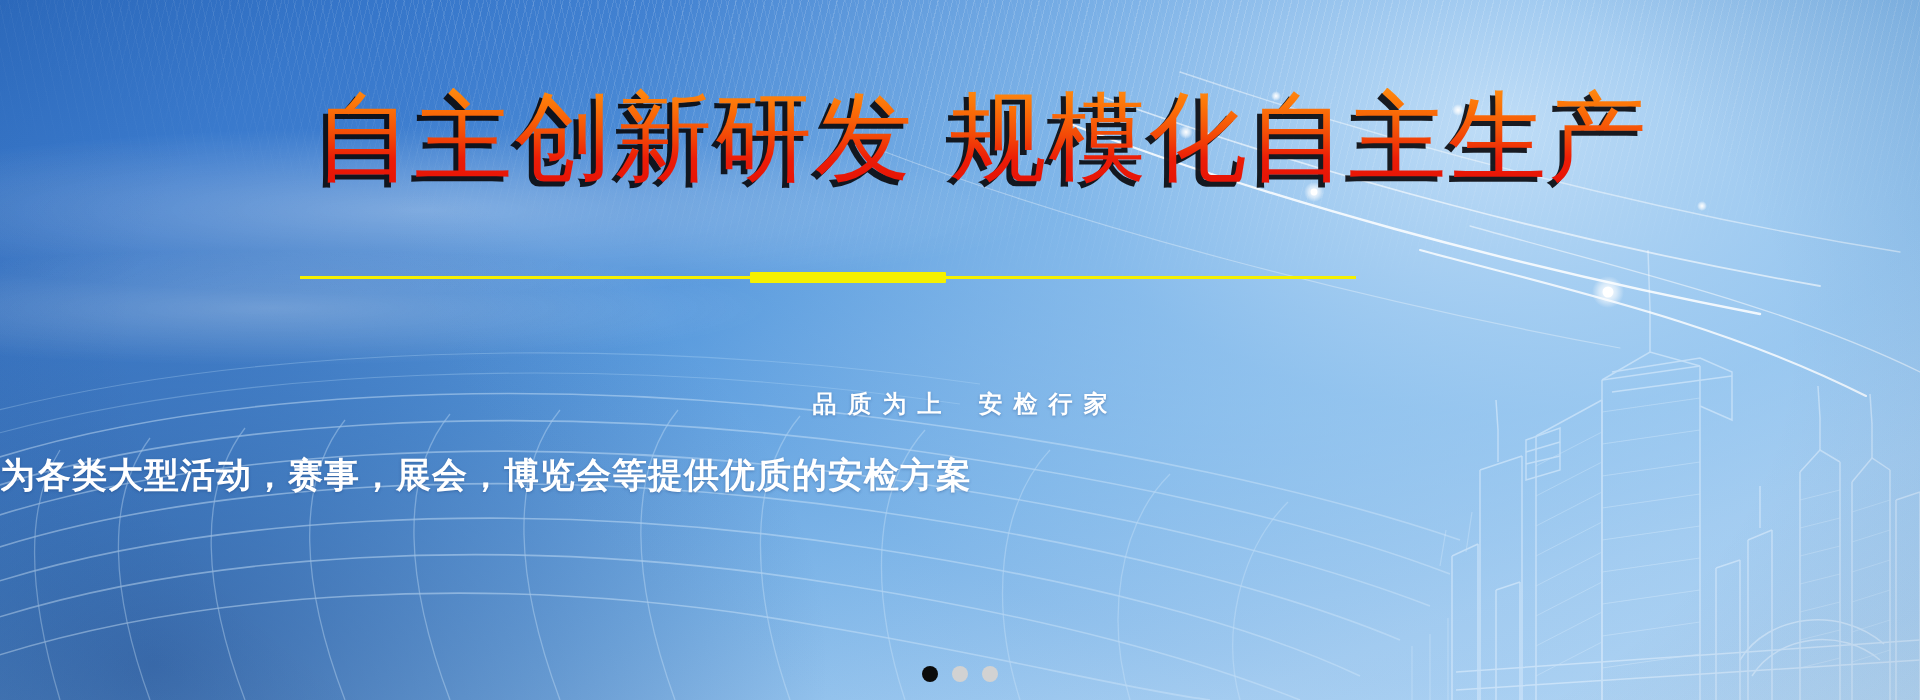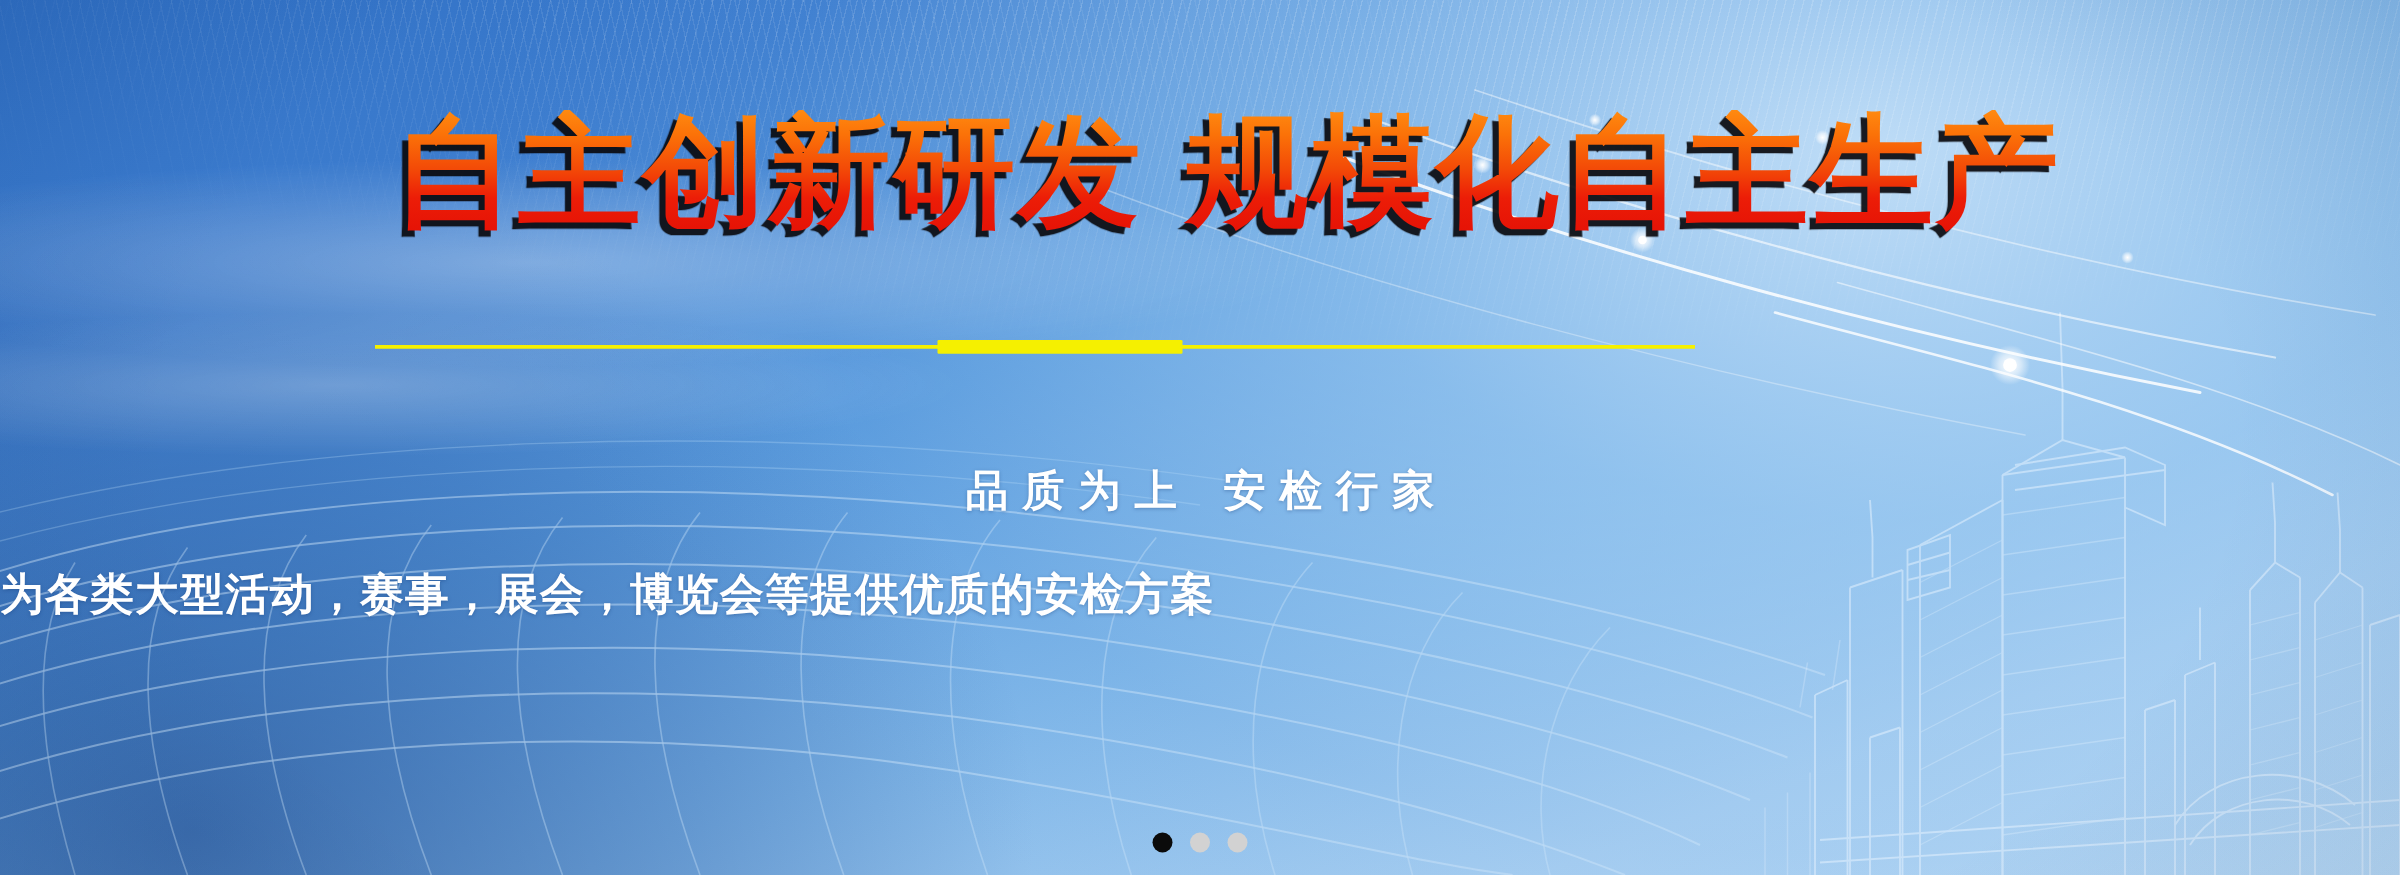--- a/index.html
+++ b/index.html
@@ -64,21 +64,21 @@
 
   
   .content{position:absolute;inset:0;}
 
   .headline{
     position:absolute;
     top:88px;left:0;right:0;
     text-align:center;
     font-size:98px;
     line-height:1;
-    font-weight:bold;
+    font-weight:normal;
     letter-spacing:2px;
     white-space:nowrap;
     background:linear-gradient(to bottom,#ff8a10 0%,#fb7208 20%,#f34a07 48%,#ec1d07 72%,#e51206 100%);
     -webkit-background-clip:text;
     background-clip:text;
     color:transparent;
     -webkit-text-fill-color:transparent;
     filter:drop-shadow(-5px 5px 0px rgba(10,10,14,0.92));
     padding-left:43px;
   }
@@ -97,23 +97,23 @@
     left:450px;
     top:-4px;
     width:196px;
     height:11px;
     background:#f5f000;
     border-radius:1px;
   }
 
   .tagline{
     position:absolute;
-    top:370px;left:0;right:0;
+    top:388px;left:0;right:0;
     text-align:center;
-    font-size:34px;
+    font-size:24px;
     font-weight:bold;
     color:#ffffff;
     letter-spacing:11px;
     text-indent:11px;
     white-space:nowrap;
     text-shadow:0 1px 3px rgba(18,52,110,0.35);
   }
   .tagline .sp{display:inline-block;width:26px;}
 
   .subline{

